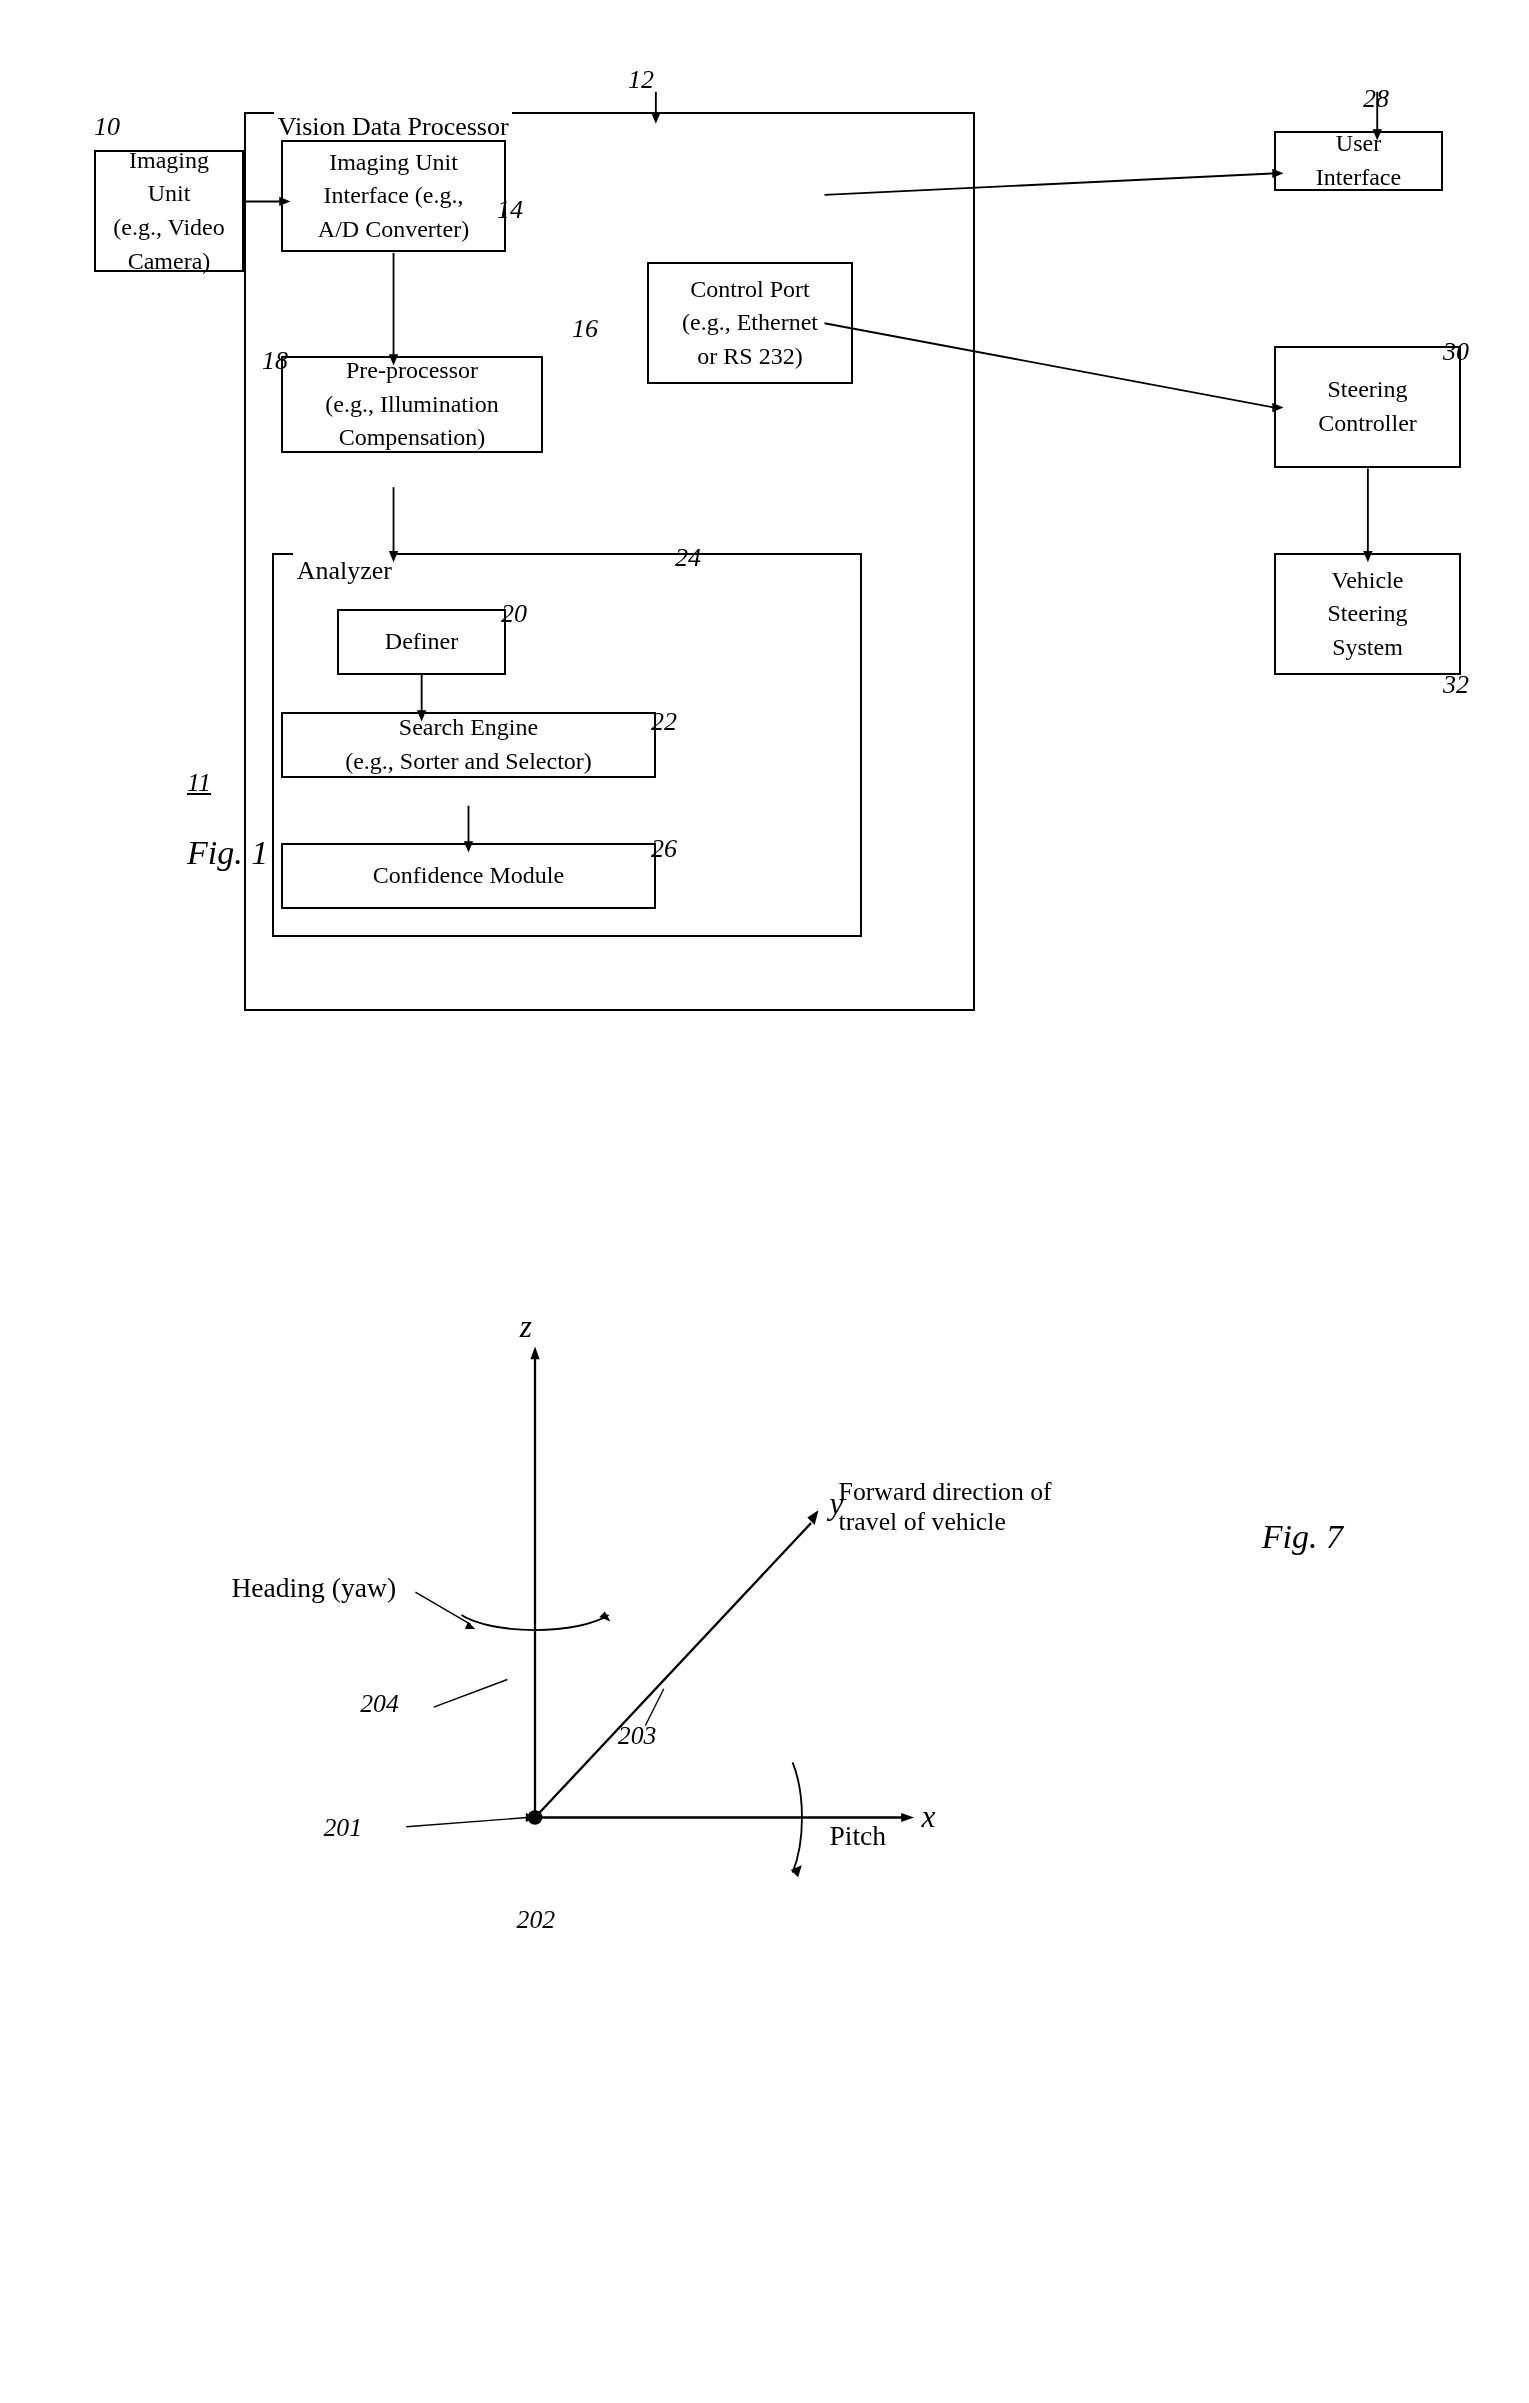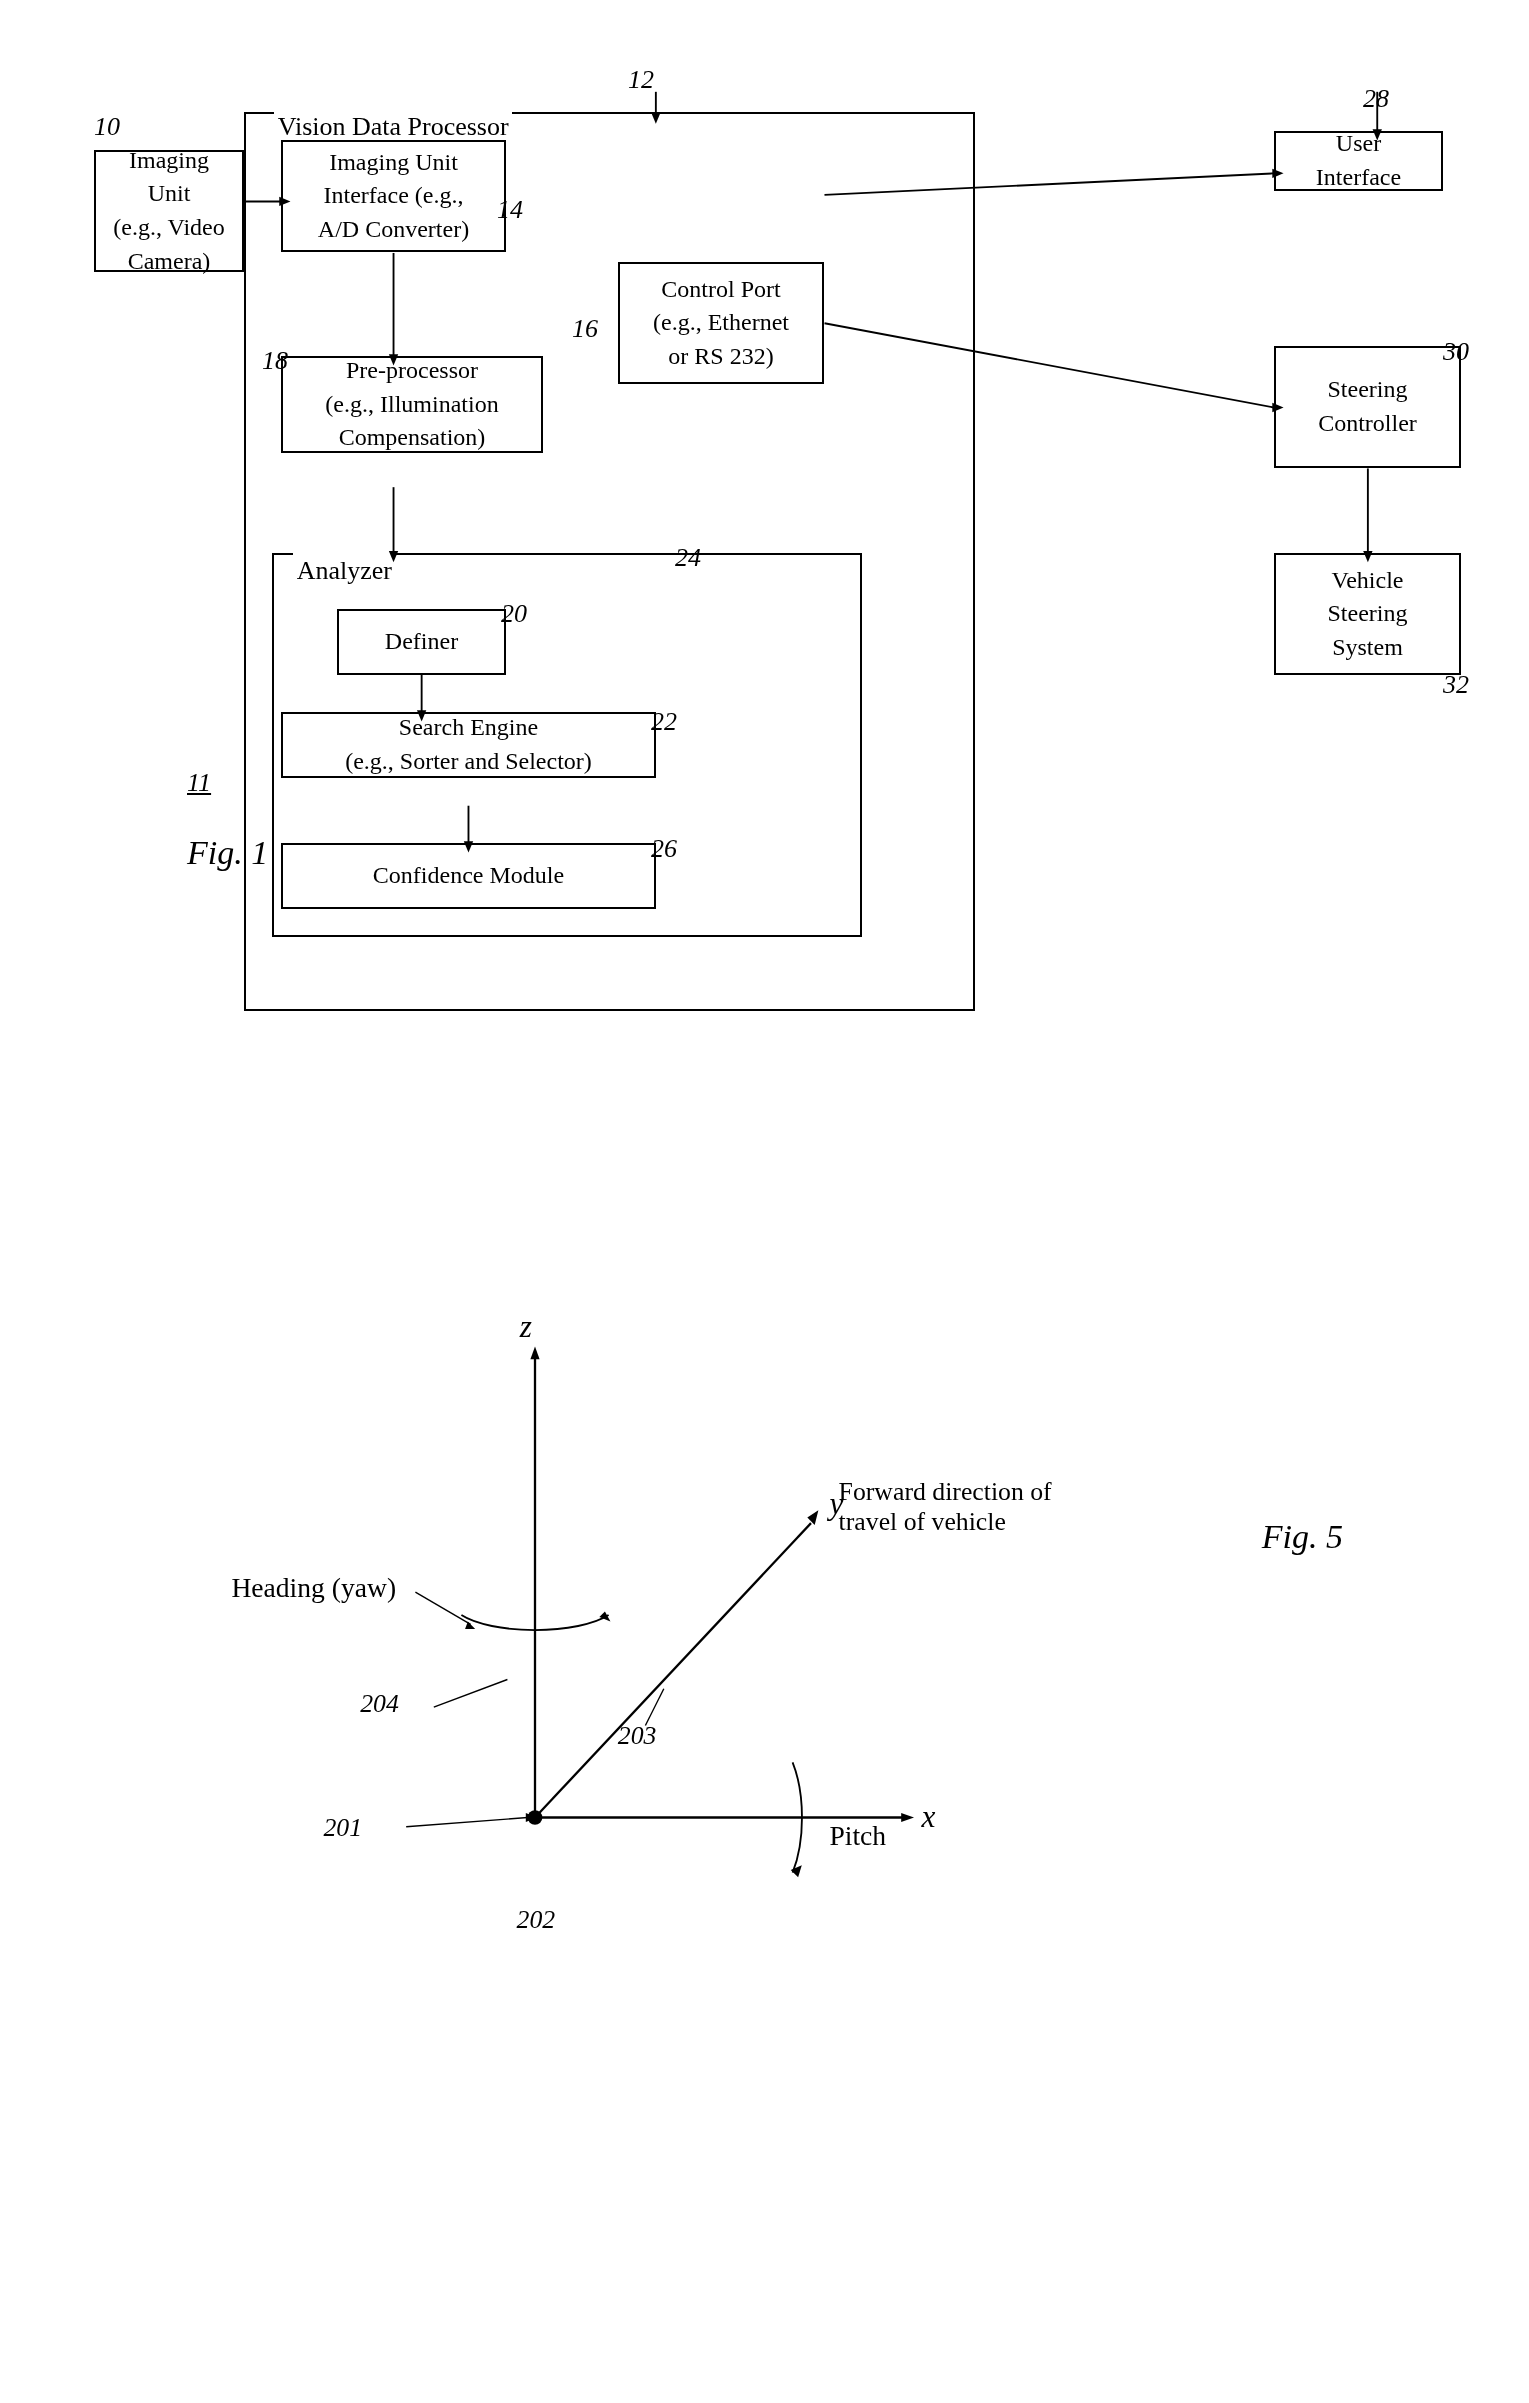--- a/index.html
+++ b/index.html
@@ -81,21 +81,21 @@
     .iui-box {
       top: 84px;
       left: 206px;
       width: 225px;
       height: 112px;
     }
 
     
     .control-port-box {
       top: 206px;
-      left: 543px;
+      left: 572px;
       width: 206px;
       height: 122px;
     }
 
     
     .user-interface-box {
       top: 75px;
       left: 1199px;
       width: 169px;
       height: 60px;
@@ -367,18 +367,18 @@
 
       <text x="480" y="820" font-size="28" font-family="Times New Roman" font-style="italic">202</text>
 
       <path d="M 780 640 A 40 90 0 0 1 780 760" fill="none" stroke="#000" stroke-width="2"></path>
       <polygon points="778,757 786,765 790,752" fill="#000"></polygon>
 
       <text x="820" y="730" font-size="30" font-family="Times New Roman">Pitch</text>
 
     </svg>
 
-    <div class="fig2-label" style="right:112px; top:356px;">Fig. 5</div>
+    <div class="fig2-label" style="right:112px; top:356px;">Fig. 7</div>
 
   </div>
 
 </div>
 
 
 </body></html>

